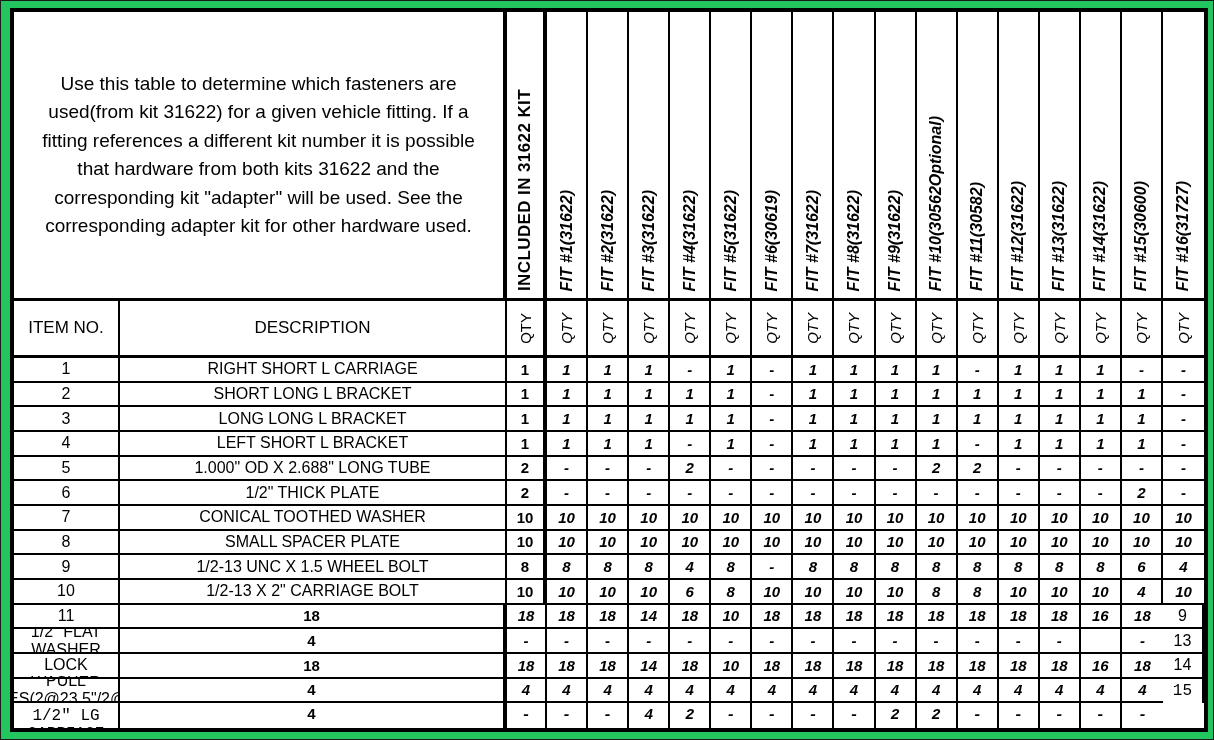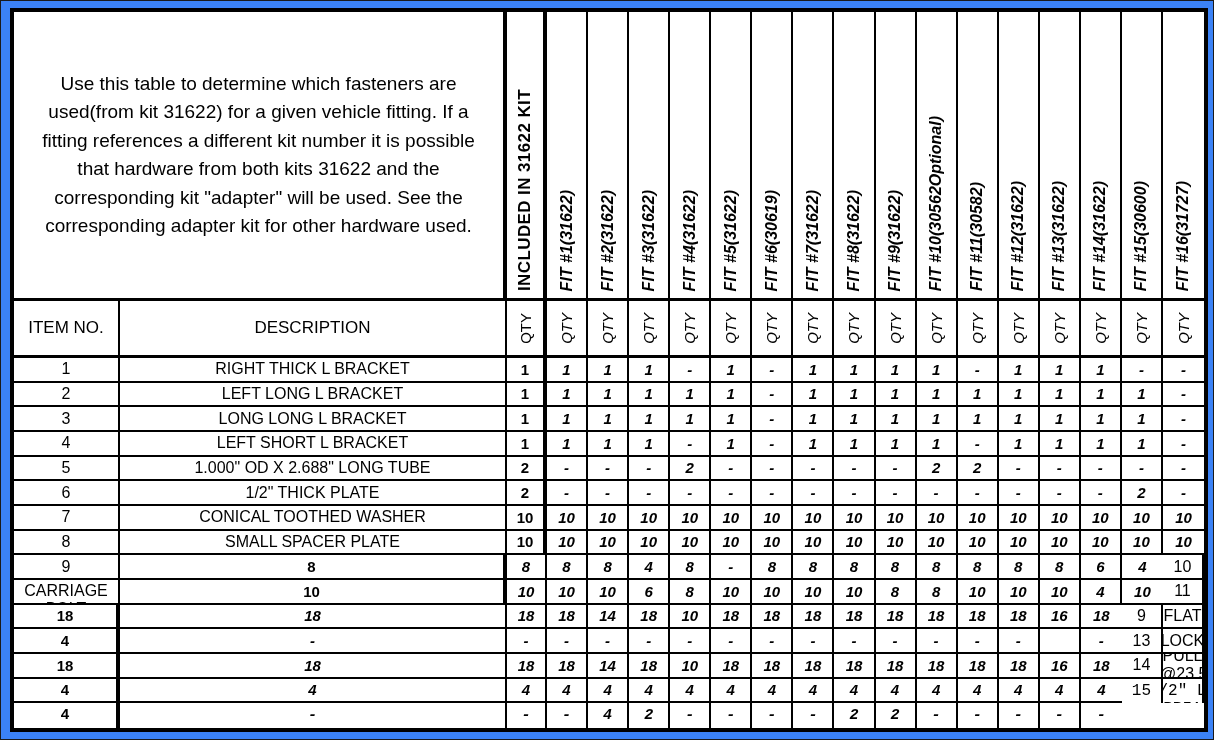--- a/index.html
+++ b/index.html
@@ -1,17 +1,17 @@
 <!DOCTYPE html>
 <html><head>
 <meta charset="utf-8">
 <style>
   html, body { margin:0; padding:0; background:#ffffff; }
   .page {
-    position:relative; width:1214px; height:740px; background:#3b82f6;
+    position:relative; width:1214px; height:740px; background:#22c55e;
     font-family:"Liberation Sans", sans-serif; color:#000;
     border:1px solid #1a1a1a; box-sizing:border-box; overflow:hidden;
   }
   .tbl {
     position:absolute; left:9px; top:7px; width:1198px; height:724px;
     display:grid;
     grid-template-columns:106px 387px 40px repeat(16, 1fr);
     grid-template-rows:289px 57px repeat(15, 1fr);
     border:4px solid #000; box-sizing:border-box; background:#fff;
   }
@@ -157,21 +157,21 @@
       <div class="cell rotc qr fitqhdr">
         <span class="vert">QTY</span>
       </div>
       <div class="cell rotc qr fitqhdr clast">
         <span class="vert">QTY</span>
       </div>
       <div class="cell itemno">
         <span>1</span>
       </div>
       <div class="cell desc">
-        <span>RIGHT THICK L BRACKET</span>
+        <span>RIGHT SHORT L CARRIAGE</span>
       </div>
       <div class="cell kitval thickr">
         <span>1</span>
       </div>
       <div class="cell fitval">
         <span>1</span>
       </div>
       <div class="cell fitval">
         <span>1</span>
       </div>
@@ -214,21 +214,21 @@
       <div class="cell fitval">
         <span>-</span>
       </div>
       <div class="cell fitval clast">
         <span>-</span>
       </div>
       <div class="cell itemno">
         <span>2</span>
       </div>
       <div class="cell desc">
-        <span>LEFT LONG L BRACKET</span>
+        <span>SHORT LONG L BRACKET</span>
       </div>
       <div class="cell kitval thickr">
         <span>1</span>
       </div>
       <div class="cell fitval">
         <span>1</span>
       </div>
       <div class="cell fitval">
         <span>1</span>
       </div>
@@ -611,20 +611,23 @@
         <span>10</span>
       </div>
       <div class="cell fitval">
         <span>10</span>
       </div>
       <div class="cell fitval clast">
         <span>10</span>
       </div>
       <div class="cell itemno">
         <span>9</span>
+      </div>
+      <div class="cell desc">
+        <span>1/2-13 UNC X 1.5 WHEEL BOLT</span>
       </div>
       <div class="cell kitval thickr">
         <span>8</span>
       </div>
       <div class="cell fitval">
         <span>8</span>
       </div>
       <div class="cell fitval">
         <span>8</span>
       </div>

